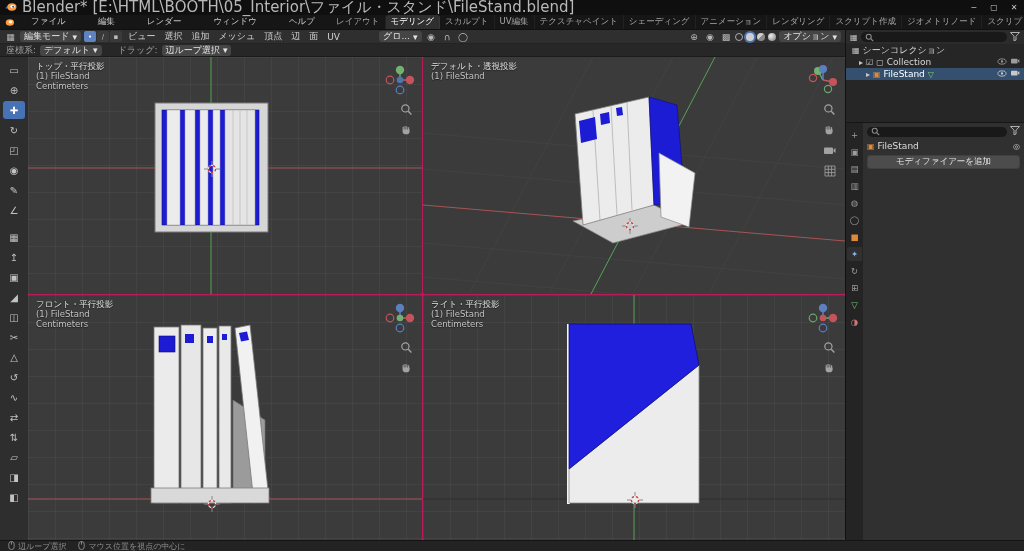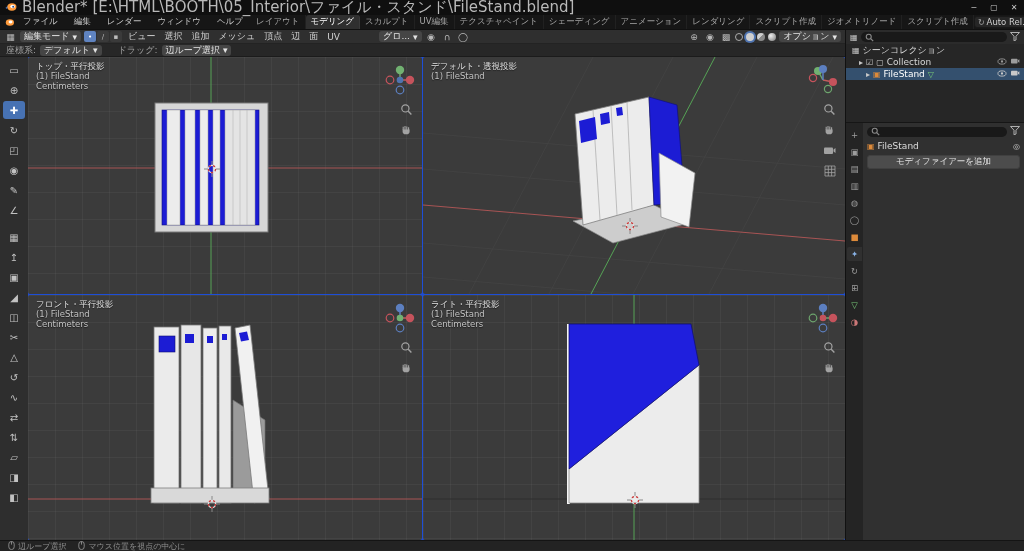--- a/index.html
+++ b/index.html
@@ -8,21 +8,21 @@
             font-family:"DejaVu Sans","Liberation Sans",sans-serif; font-size:9px; color:#c0c0c0; }
 
   
   .titlebar { height:15px; background:#0f0f0f; display:flex; align-items:center; padding-left:5px; }
   .tb-title { color:#b9b9b9; font-size:15px; margin-left:5px; white-space:nowrap; }
   .tb-spacer { flex:1; }
   .winbtn { width:20px; height:15px; display:flex; align-items:center; justify-content:center; color:#c9c9c9; font-size:8px; }
 
   
   .topbar { height:15px; background:#161616; display:flex; align-items:center; padding:0 4px; font-size:8.5px; border-bottom:1px solid #101010; }
-  .menu { padding:0 8px; color:#cfcfcf; white-space:nowrap; }
+  .menu { padding:0 16px; color:#cfcfcf; white-space:nowrap; }
   .ws-gap { width:6px; }
   .ws { padding:1px 5px; color:#a8a8a8; white-space:nowrap; border-right:1px solid rgba(255,255,255,0.05); }
   .ws.active { background:#2f2f2f; color:#fff; border-radius:3px 3px 0 0; }
   .tb-right { margin-left:auto; display:flex; align-items:center; gap:3px; }
   .pill { background:#262626; border:1px solid #191919; border-radius:3px; padding:0 3px; height:12px; display:flex; align-items:center; gap:2px; white-space:nowrap; color:#cfcfcf; }
   .mini-ic { color:#9e9e9e; font-size:8px; }
 
   
   .main { display:flex; height:510px; }
   .left-col { width:845px; display:flex; flex-direction:column; }
@@ -46,21 +46,21 @@
   .lbl { color:#9f9f9f; white-space:nowrap; }
 
   
   .workarea { flex:1; display:flex; background:#191919; }
   .toolbar { width:28px; background:#2e2e2e; display:flex; flex-direction:column; align-items:center; padding-top:4px; gap:2px; }
   .tool { width:22px; height:18px; border-radius:3px; display:flex; align-items:center; justify-content:center; color:#c2c2c2; font-size:10px; }
   .tool.active { background:#4772b3; color:#fff; }
   .tool-sep { height:5px; }
 
   
-  .quad { flex:1; display:grid; grid-template-columns:394px 422px; grid-template-rows:237px 245px; gap:1px; background:#1d4ed8; }
+  .quad { flex:1; display:grid; grid-template-columns:394px 422px; grid-template-rows:237px 245px; gap:1px; background:#be185d; }
   .vp { position:relative; background-color:#3b3b3b; overflow:hidden; border-radius:2px;
         background-image:linear-gradient(rgba(255,255,255,0.04) 1px, transparent 1px),
                          linear-gradient(90deg, rgba(255,255,255,0.04) 1px, transparent 1px);
         background-size:27px 27px; }
   .vp.persp { background-image:none; }
   .vp svg.canvas { position:absolute; inset:0; }
   .vp-label { position:absolute; top:4px; left:8px; line-height:10px; font-size:8.5px; color:#e2e2e2; text-shadow:0 1px 1px rgba(0,0,0,.55); }
   .vp-label span { display:block; }
   .vp-label .sub { color:#c2c2c2; }
   .gizmo { position:absolute; top:6px; right:5px; }

